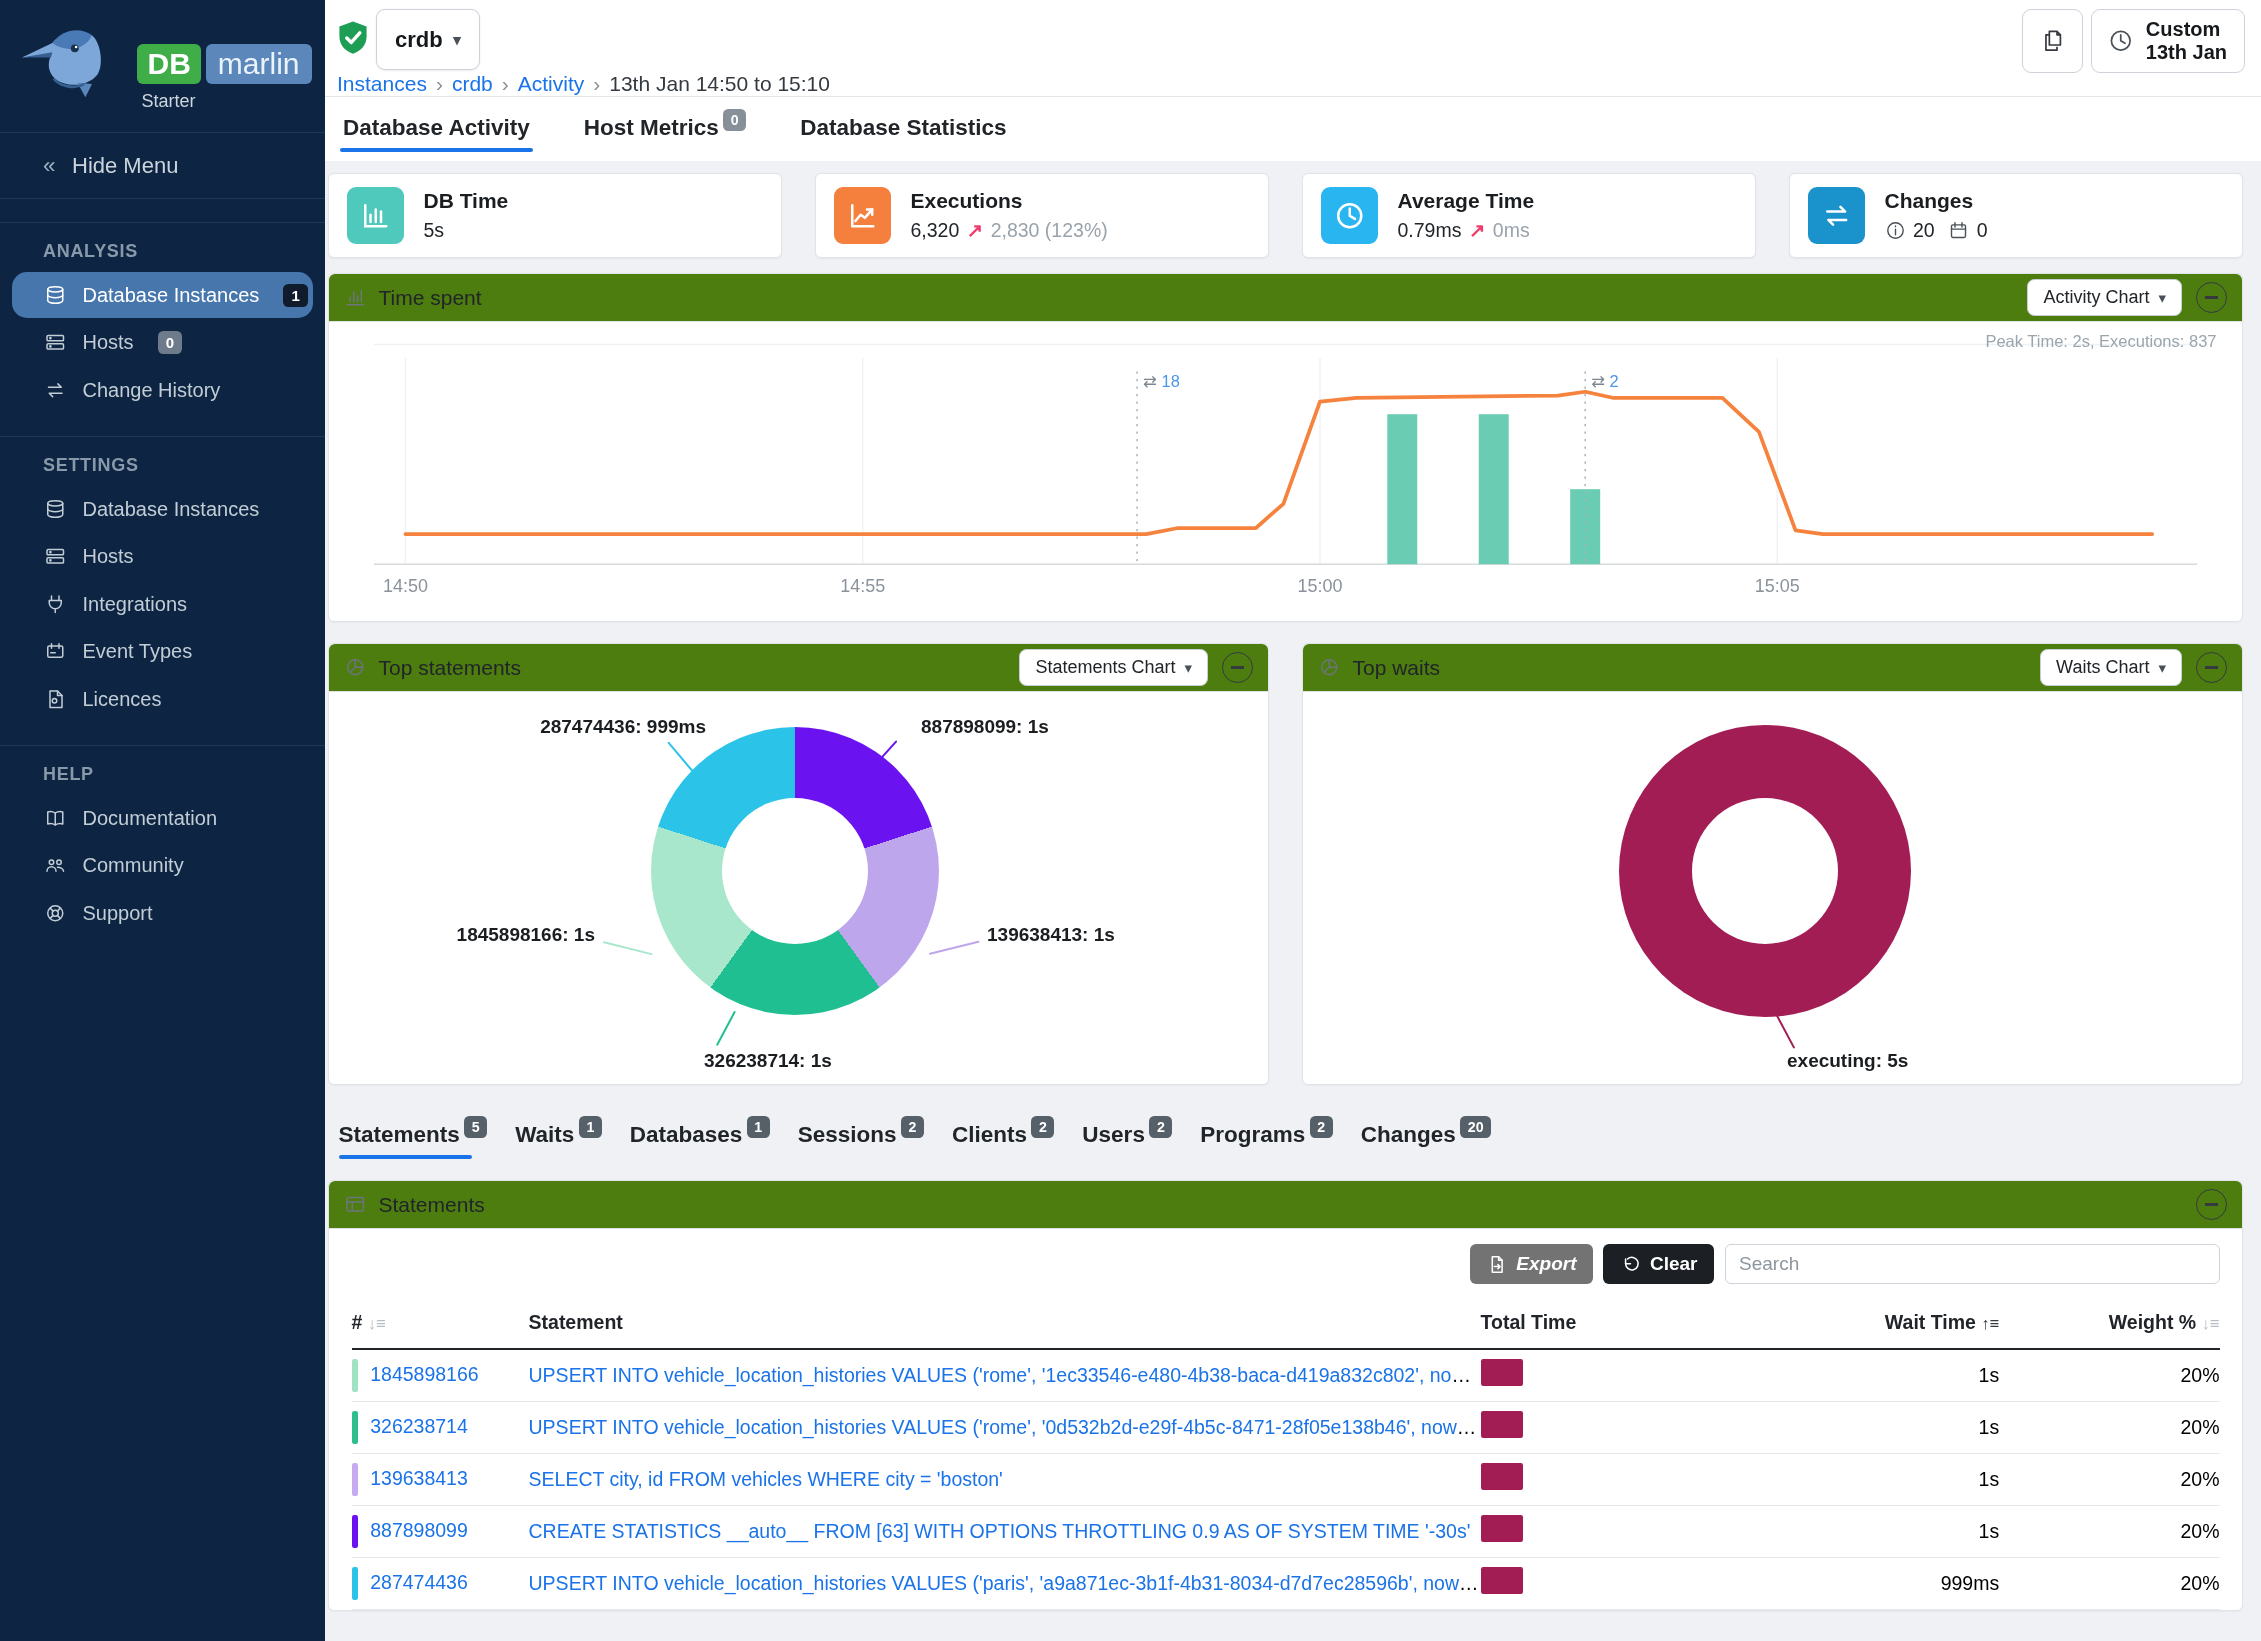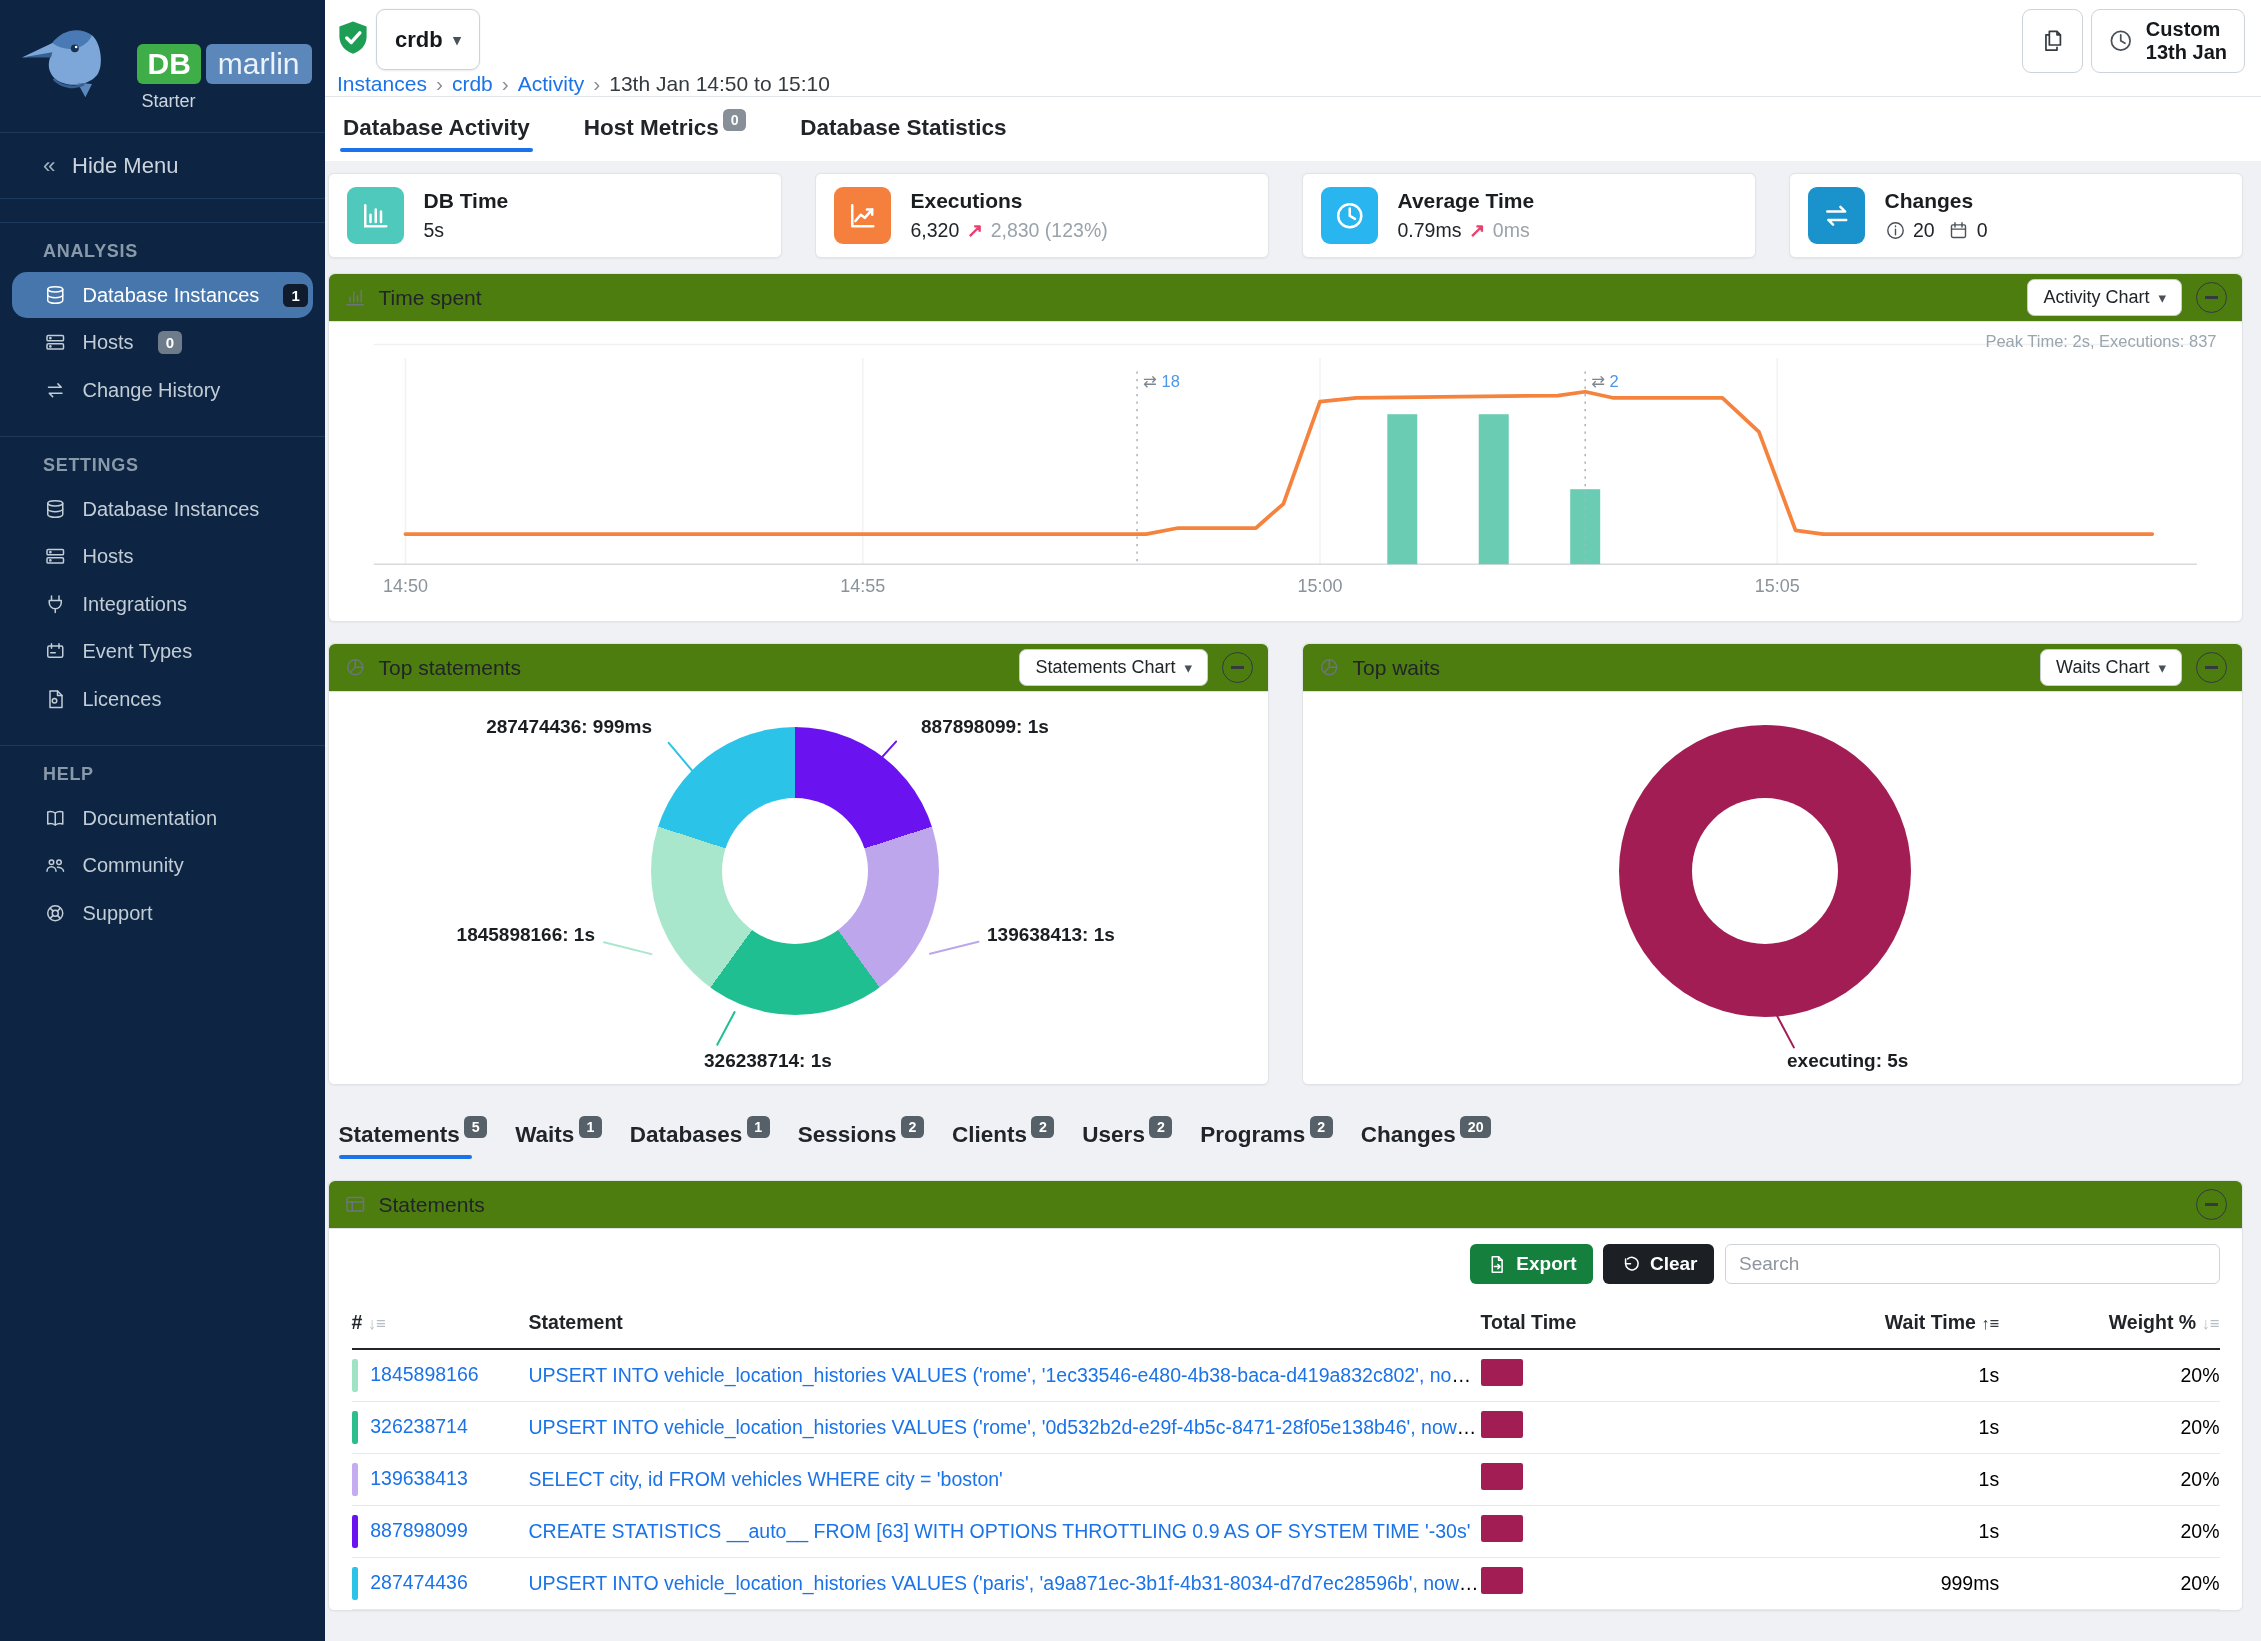--- a/index.html
+++ b/index.html
@@ -81,21 +81,21 @@
 
   
   .tabs2 { display:flex; gap:28px; margin:37px 0 0 10.5px; height:58px; align-items:flex-start; }
   .tab2 { font-size:22.5px; font-weight:bold; color:#212529; position:relative; padding-bottom:12px; cursor:pointer; white-space:nowrap; }
   .tab2.active:after { content:""; position:absolute; left:0; right:15px; bottom:1.5px; height:3.7px; background:#1a73e8; border-radius:2.2px; }
 
   
   .stmt-panel { min-height:417px; margin-bottom:15px; }
   .toolbar { display:flex; justify-content:flex-end; align-items:center; gap:10.5px; padding:15px 22.5px 6px 22.5px; }
   .btn { height:40px; border:none; border-radius:6px; font-size:19px; font-weight:bold; color:#fff; display:flex; align-items:center; gap:9px; padding:0 16.5px; cursor:pointer; font-family:inherit; }
-  .btn-export { background:#15803d; }
+  .btn-export { background:#737373;font-style:italic; }
   .btn-clear { background:#1c2024; }
   .search-input { width:495px; height:40px; border:0.7px solid #ced4da; border-radius:6px; font-size:19px; color:#495057; padding:0 13.5px; font-family:inherit; }
   .search-input::placeholder { color:#8d969e; }
   table { width:calc(100% - 45px); margin:7.5px 22.5px 0 22.5px; border-collapse:collapse; }
   th { text-align:left; font-size:19.5px; font-weight:bold; color:#212529; padding:13.5px 0; border-bottom:2.2px solid #212529; white-space:nowrap; }
   td { padding:9px 0; border-bottom:0.7px solid #e6e9ec; font-size:19.5px; vertical-align:middle; }
   .sort-ico { color:#b6bdc4; font-size:16.5px; }
   .sort-ico.active { color:#343a40; }
   .col-id { width:180px; }
   .col-total { width:322px; }
@@ -417,21 +417,21 @@
           </div>
           <div class="donut-wrap">
             <div class="donut" style="left: 322px; top: 35px; width: 288px; height: 288px; background: conic-gradient(rgb(106, 19, 240) 0%, rgb(106, 19, 240) 20%, rgb(189, 166, 236) 20%, rgb(189, 166, 236) 40%, rgb(31, 191, 146) 40%, rgb(31, 191, 146) 60%, rgb(169, 231, 205) 60%, rgb(169, 231, 205) 80%, rgb(44, 195, 232) 80%, rgb(44, 195, 232) 100%);">
               <div class="donut-hole" style="inset:71px"></div>
             </div>
             <div class="leader" style="left: 339px; top: 49px; width: 46px; transform: rotate(50deg); background: rgb(44, 195, 232);"></div>
             <div class="leader" style="left: 537px; top: 82px; width: 46px; transform: rotate(-48deg); background: rgb(106, 19, 240);"></div>
             <div class="leader" style="left: 274px; top: 249px; width: 51px; transform: rotate(14deg); background: rgb(169, 231, 205);"></div>
             <div class="leader" style="left: 600px; top: 261px; width: 52px; transform: rotate(-14deg); background: rgb(189, 166, 236);"></div>
             <div class="leader" style="left: 406px; top: 318px; width: 39px; transform: rotate(118deg); background: rgb(31, 191, 146);"></div>
-            <div class="donut-label" style="right:616px;top:24px">287474436: 999ms</div>
+            <div class="donut-label" style="right:562px;top:24px">287474436: 999ms</div>
             <div class="donut-label" style="left:592px;top:24px">887898099: 1s</div>
             <div class="donut-label" style="right:673px;top:232px">1845898166: 1s</div>
             <div class="donut-label" style="left:658px;top:232px">139638413: 1s</div>
             <div class="donut-label" style="left:375px;top:358px">326238714: 1s</div>
           </div>
         </section>
 
         <section class="panel mid-panel">
           <div class="panel-header">
             <svg class="i ph-icon" viewBox="0 0 30 30">

